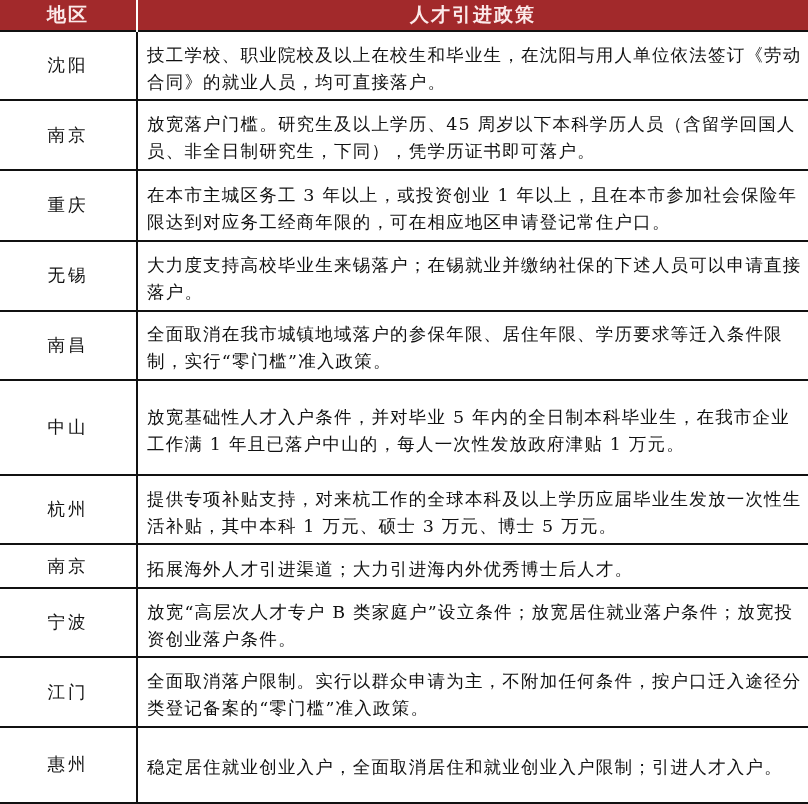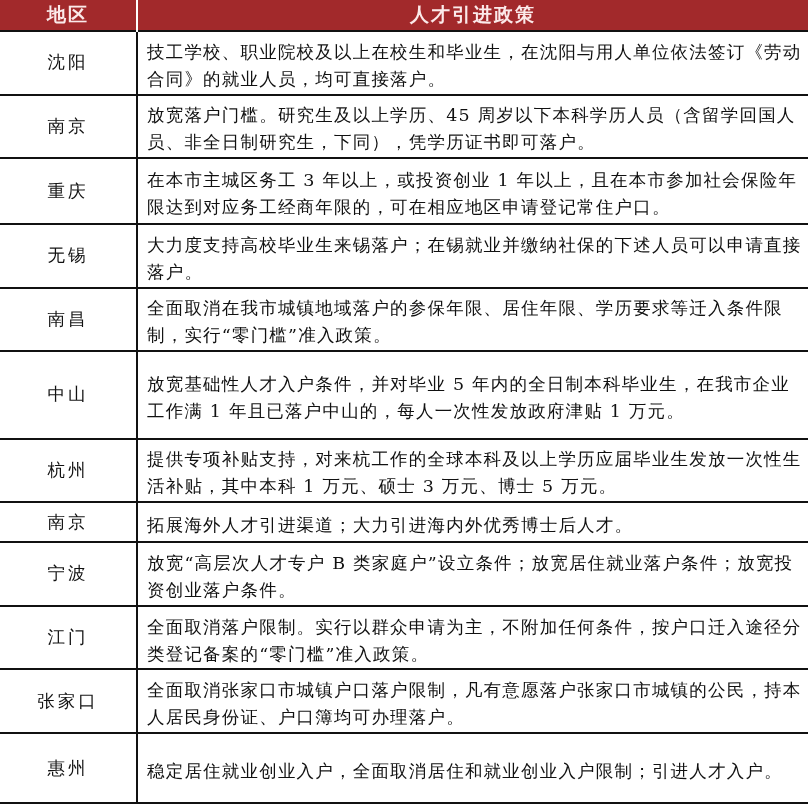--- a/index.html
+++ b/index.html
@@ -73,22 +73,18 @@
         <td class="policy">拓展海外人才引进渠道；大力引进海内外优秀博士后人才。</td>
       </tr>
     <tr style="height: 58px;">
         <td class="region">宁波</td>
         <td class="policy">放宽“高层次人才专户 B 类家庭户”设立条件；放宽居住就业落户条件；放宽投资创业落户条件。</td>
       </tr>
     <tr style="height: 58px;">
         <td class="region">江门</td>
         <td class="policy">全面取消落户限制。实行以群众申请为主，不附加任何条件，按户口迁入途径分类登记备案的“零门槛”准入政策。</td>
       </tr>
-    <tr style="height: 57px;">
-        <td class="region">张家口</td>
-        <td class="policy">全面取消张家口市城镇户口落户限制，凡有意愿落户张家口市城镇的公民，持本人居民身份证、户口簿均可办理落户。</td>
-      </tr>
     <tr style="height: 68px;">
         <td class="region">惠州</td>
         <td class="policy">稳定居住就业创业入户，全面取消居住和就业创业入户限制；引进人才入户。</td>
       </tr>
   </tbody>
 </table>
 
 </body></html>

